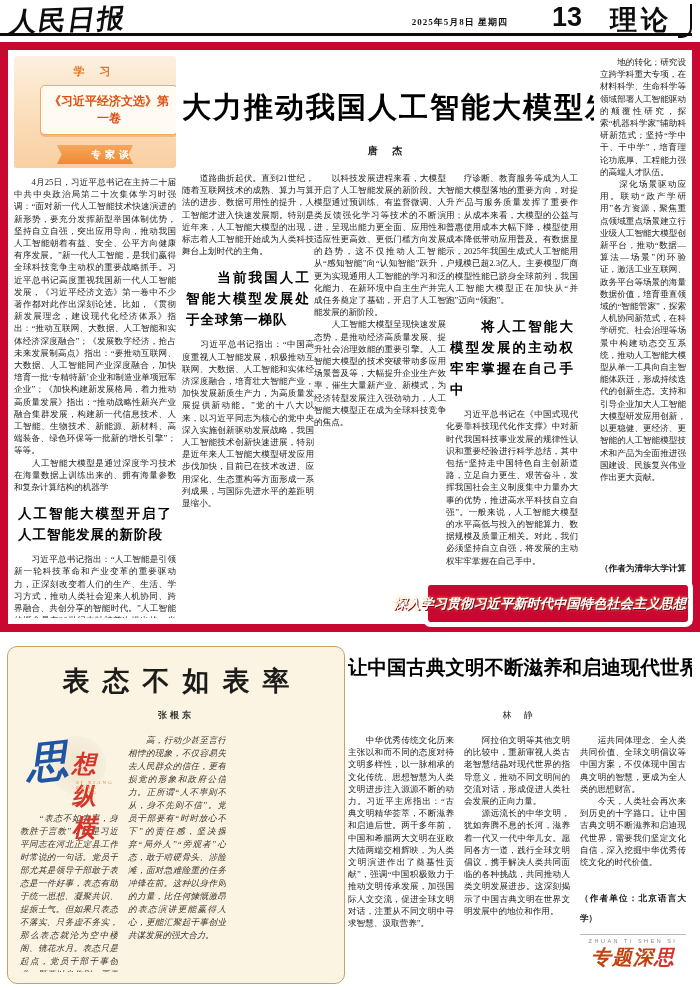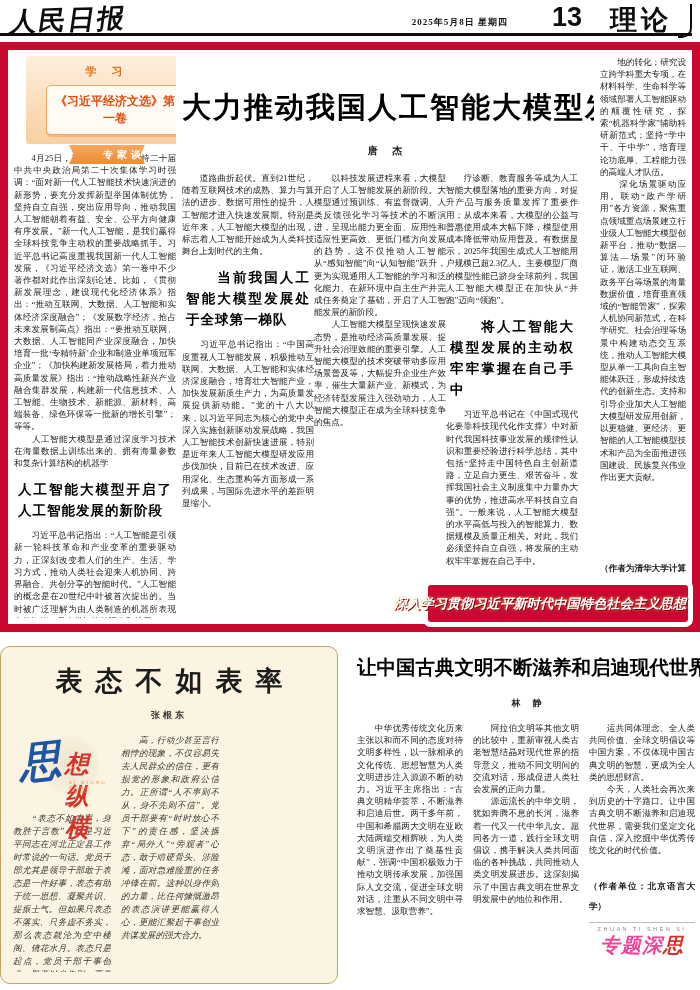--- a/index.html
+++ b/index.html
@@ -19,22 +19,22 @@
   .corner-bracket { position:absolute; right:8px; top:4px; width:14px; height:34px;
     border-right:2.5px solid #0d0d0d; border-bottom:2.5px solid #0d0d0d; border-bottom-right-radius:10px; }
   .head-rule { position:absolute; top:33px; left:0; width:692px; height:2.5px; background:#0d0d0d; }
 
   
   .red-frame { position:absolute; top:42px; left:0; width:700px; height:590px;
     border:8px solid #c90832; background:#fff; }
   .frame-inner { position:relative; width:100%; height:100%; padding:6px; display:flex; gap:6px; overflow:hidden; }
 
   .col-left { width:162px; height:562px; overflow:hidden; flex:none; }
-  .study-box { width:100%; height:88px; background:linear-gradient(180deg,#fdf0df 0%,#fbddba 55%,#f8cfa2 100%);
-    border-radius:3px; padding:8px 20px; text-align:center; margin-bottom:8px; position:relative;margin-left:12px; }
+  .study-box { width:100%; height:112px; background:linear-gradient(180deg,#fdf0df 0%,#fbddba 55%,#f8cfa2 100%);
+    border-radius:3px; padding:8px 26px; text-align:center; margin-bottom:8px; position:relative; }
   .study-label { font-size:11px; letter-spacing:6px; color:#e3761f; font-weight:bold;
     font-family:"Liberation Sans",sans-serif; }
   .study-book { margin:6px auto 0; width:138px; background:#fffaf2; border:1px solid #f2a963;
     border-radius:5px; padding:7px 3px; font-size:12px; font-weight:900; color:#e04e12;
     font-family:"Liberation Sans",sans-serif; box-shadow:0 2px 0 #f4b87e; }
   .study-ribbon { margin:10px auto 0; width:76px; padding:2.5px 0; background:linear-gradient(180deg,#f5a85e,#ee8b33);
     color:#fff; font-size:10px; letter-spacing:4px; font-weight:bold; font-family:"Liberation Sans",sans-serif;
     clip-path:polygon(0 0,100% 0,94% 50%,100% 100%,0 100%,6% 50%);text-align:right; }
 
   .body-text { font-size:8.6px; line-height:12.2px; text-align:justify; white-space:pre-line; color:#222; }
@@ -54,49 +54,49 @@
 
   .banner { position:absolute; right:4px; bottom:2px; width:260px; height:37px; background:#c90832;
     border-radius:3px; box-shadow:0 0 0 5px #fff; display:flex; align-items:center; justify-content:center; gap:18px; }
   .banner-text { color:#fff; font-size:13.2px; font-weight:900; font-style:italic; white-space:nowrap;
     font-family:"Liberation Sans","DejaVu Sans",sans-serif;
     text-shadow:1px 1px 0 #7d0018, 0 0 3px #ffd34d; letter-spacing:0.1px; }
   .book-icon svg { display:block; }
 
   
   .bottom { position:absolute; top:640px; left:0; width:700px; height:350px; }
-  .left-article { position:absolute; left:0; top:6px; width:338px; height:338px;
+  .left-article { position:absolute; left:7px; top:6px; width:338px; height:338px;
     background:#fbf4e2; border:1.5px solid #c8a06a; border-radius:10px; padding:10px 12px; overflow:hidden; }
   .bl-headline { text-align:center; font-family:"Liberation Sans","DejaVu Sans",sans-serif;
     font-weight:900; font-size:27px; letter-spacing:13px; color:#1c1c1c; margin-top:6px; text-indent:13px; }
   .bl-author { text-align:center; font-size:9px; letter-spacing:3px; color:#333; margin:10px 0 12px; font-weight:bold; }
   .bl-cols { display:flex; gap:10px; height:238px; overflow:hidden; }
   .bl-col { width:98px; flex:none; overflow:hidden; }
   .kai { font-size:8.6px; line-height:13px; text-align:justify; white-space:pre-line; color:#3a3430;
     font-family:"Liberation Serif","DejaVu Serif",serif; font-style:italic; }
   .sx-logo { width:100%; height:70px; position:relative; margin-bottom:8px; }
   .sx-circle { position:absolute; left:28px; top:2px; width:58px; height:58px; border-radius:50%;
     background:radial-gradient(circle,#efe3cd 0%,#f7efdd 70%,rgba(247,239,221,0) 100%); }
   .sx-char1 { position:absolute; left:6px; top:0px; font-size:42px; font-weight:900; color:#1f55a5;
     font-family:"Liberation Serif",serif; font-style:italic; transform:rotate(-6deg); }
   .sx-rest { position:absolute; left:52px; top:14px; font-size:24px; font-weight:900; color:#d5342a;
     font-style:italic; letter-spacing:1px; font-family:"Liberation Sans",sans-serif; }
   .sx-pinyin { position:absolute; left:56px; top:46px; font-size:5px; letter-spacing:2px; color:#e08a3c; }
 
-  .right-article { position:absolute; left:357px; top:6px; width:344px; height:340px; overflow:hidden; }
+  .right-article { position:absolute; left:348px; top:6px; width:344px; height:340px; overflow:hidden; }
   .br-headline { text-align:center; font-family:"Liberation Sans","DejaVu Sans",sans-serif;
     font-weight:900; font-size:19.5px; color:#000; margin-top:8px; white-space:nowrap; }
-  .br-author { text-align:center; font-size:9px; letter-spacing:5px; color:#222; margin:16px 0 12px; font-weight:bold; }
+  .br-author { text-align:center; font-size:9px; letter-spacing:5px; color:#222; margin:28px 0 12px; font-weight:normal; }
   .br-cols { display:flex; gap:10px; height:252px; overflow:hidden; }
   .br-col { width:106px; flex:none; overflow:hidden; display:flex; flex-direction:column; }
   .br-col .grow { flex:none; }
   .zt-logo { margin-top:6px; border-top:1px solid #bbb; padding-top:3px; text-align:center; }
   .zt-pinyin { font-size:5.5px; letter-spacing:2.5px; color:#888; font-family:"Liberation Sans",sans-serif; }
   .zt-chars { font-size:20px; font-weight:900; font-style:italic; font-family:"Liberation Sans",sans-serif; letter-spacing:1px; }
-  .zt-blue { color:#ec4899;text-align:right; }
+  .zt-blue { color:#c2410c;text-align:right; }
   .zt-red { color:#d5342a; }
 </style>
 </head>
 <body>
 
 <div class="page">
 
   <div class="header">
     <div class="masthead">人民日报</div>
     <div class="dateline">2025年5月8日 星期四</div>

